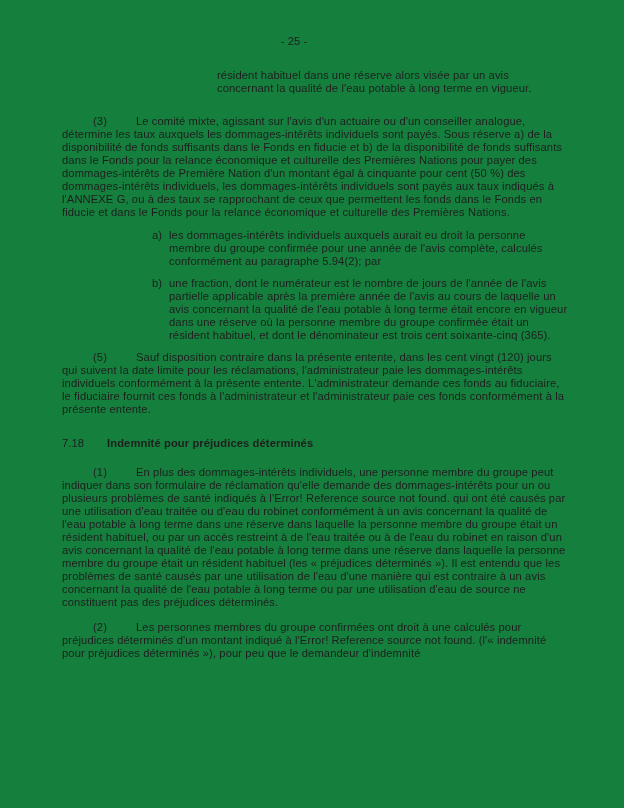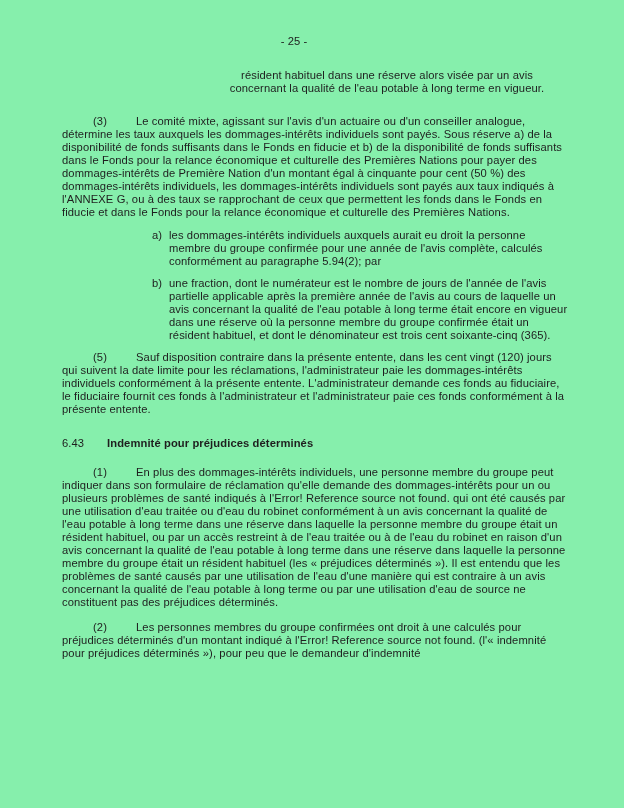--- a/index.html
+++ b/index.html
@@ -1,39 +1,38 @@
 <!DOCTYPE html>
 <html><head>
 <meta charset="utf-8">
 <style>
   html, body { margin: 0; padding: 0; background: #ffffff; }
   .page {
     position: relative;
     width: 624px;
     height: 808px;
-    background: #86efac;
+    background: #15803d;
     box-sizing: border-box;
     padding: 35px 56px 0 62px;
     font-family: "Liberation Sans", "DejaVu Sans", sans-serif;
     font-size: 11.2px;
     line-height: 13px;
     letter-spacing: 0.1px;
     color: #1e1e1e;
     overflow: hidden;
   }
   .page-header {
     position: relative;
     left: -21px;
     text-align: center;
     margin: 0 0 21px 0;
   }
   .cont-block {
     margin: 0 0 20px 155px;
     width: 340px;
-    text-align: center;
   }
   p.para { margin: 0 0 10px 0; }
   p.para.mb14 { margin-bottom: 14px; }
   p.para.mb11 { margin-bottom: 21px; }
   p.para.mb12 { margin-bottom: 12px; }
   p.para.mb0  { margin-bottom: 0; }
   .pmarker {
     display: inline-block;
     margin-left: 31px;
     width: 43px;
@@ -72,19 +71,19 @@
 
   <p class="para"><span class="pmarker">(3)</span><span>Le comité mixte, agissant sur l'avis d'un actuaire ou d'un conseiller analogue, détermine les taux auxquels les dommages-intérêts individuels sont payés. Sous réserve a) de la disponibilité de fonds suffisants dans le Fonds en fiducie et b) de la disponibilité de fonds suffisants dans le Fonds pour la relance économique et culturelle des Premières Nations pour payer des dommages-intérêts de Première Nation d'un montant égal à cinquante pour cent (50&nbsp;%) des dommages-intérêts individuels, les dommages-intérêts individuels sont payés aux taux indiqués à l'ANNEXE G, ou à des taux se rapprochant de ceux que permettent les fonds dans le Fonds en fiducie et dans le Fonds pour la relance économique et culturelle des Premières Nations.</span></p>
 
 
   <div class="list-item"><span class="lmarker">a)</span><span>les dommages-intérêts individuels auxquels aurait eu droit la personne membre du groupe confirmée pour une année de l'avis complète, calculés conformément au paragraphe 5.94(2); par</span></div>
 
   <div class="list-item"><span class="lmarker">b)</span><span>une fraction, dont le numérateur est le nombre de jours de l'année de l'avis partielle applicable après la première année de l'avis au cours de laquelle un avis concernant la qualité de l'eau potable à long terme était encore en vigueur dans une réserve où la personne membre du groupe confirmée était un résident habituel, et dont le dénominateur est trois cent soixante-cinq (365).</span></div>
 
   <p class="para mb11"><span class="pmarker">(5)</span><span>Sauf disposition contraire dans la présente entente, dans les cent vingt (120) jours qui suivent la date limite pour les réclamations, l'administrateur paie les dommages-intérêts individuels conformément à la présente entente. L'administrateur demande ces fonds au fiduciaire, le fiduciaire fournit ces fonds à l'administrateur et l'administrateur paie ces fonds conformément à la présente entente.</span></p>
 
-  <h2 class="section-head"><span class="secnum">6.43</span><span class="sectitle">Indemnité pour préjudices déterminés</span></h2>
+  <h2 class="section-head"><span class="secnum">7.18</span><span class="sectitle">Indemnité pour préjudices déterminés</span></h2>
 
   <p class="para mb12"><span class="pmarker">(1)</span><span>En plus des dommages-intérêts individuels, une personne membre du groupe peut indiquer dans son formulaire de réclamation qu'elle demande des dommages-intérêts pour un ou plusieurs problèmes de santé indiqués à l'</span><span class="bold">Error! Reference source not found.</span><span> qui ont été causés par une utilisation d'eau traitée ou d'eau du robinet conformément à un avis concernant la qualité de l'eau potable à long terme dans une réserve dans laquelle la personne membre du groupe était un résident habituel, ou par un accès restreint à de l'eau traitée ou à de l'eau du robinet en raison d'un avis concernant la qualité de l'eau potable à long terme dans une réserve dans laquelle la personne membre du groupe était un résident habituel (les «&nbsp;</span><span class="bold">préjudices déterminés</span><span>&nbsp;»). Il est entendu que les problèmes de santé causés par une utilisation de l'eau d'une manière qui est contraire à un avis concernant la qualité de l'eau potable à long terme ou par une utilisation d'eau de source ne constituent pas des préjudices déterminés.</span></p>
 
   <p class="para mb0"><span class="pmarker">(2)</span><span>Les personnes membres du groupe confirmées ont droit à une calculés pour préjudices déterminés d'un montant indiqué à l'</span><span class="bold">Error! Reference source not found.</span><span> (l'«&nbsp;</span><span class="bold">indemnité pour préjudices déterminés</span><span>&nbsp;»), pour peu que le demandeur d'indemnité</span></p>
 
 </div>
 
 </body></html>

